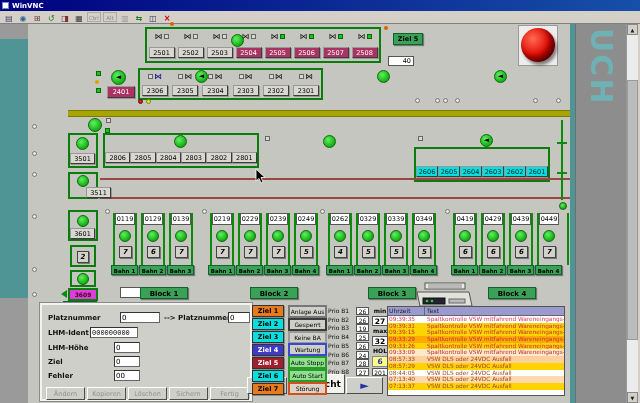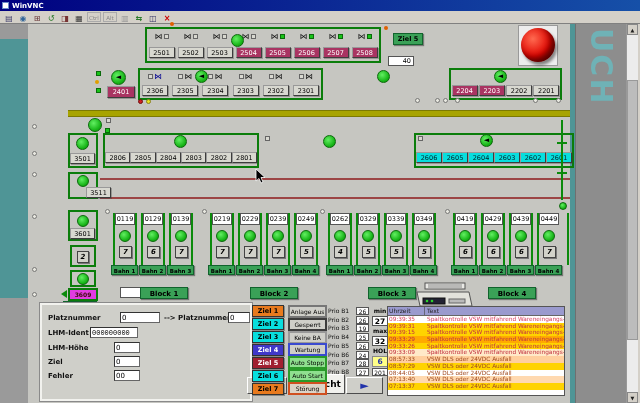--- a/index.html
+++ b/index.html
@@ -203,28 +203,20 @@
               <div class="bowtie" style="color: rgb(17, 17, 17);">⋈</div>
             </div>
             <div class="st-lbl">2301</div>
           </div>
         </div>
     </div>
     <div class="gcirc c13 acirc abs" style="left:167px;top:46px;">◄</div>
 
     <div class="gcirc c13 abs" style="left:349px;top:46px;"></div>
 
-    <div class="gbox" style="left:421px;top:44px;width:113px;height:32px;">
-      <div id="row2-groupC" style="display:flex;height:100%;width:100%;align-items:flex-end;justify-content:space-around;padding-bottom:2px;">
-          <div class="st-lbl st-mag">2204</div>
-          <div class="st-lbl st-mag">2203</div>
-          <div class="st-lbl">2202</div>
-          <div class="st-lbl">2201</div>
-        </div>
-    </div>
     <div class="gcirc c13 acirc abs" style="left:466px;top:46px;">◄</div>
 
     <div class="dot" style="left:110px;top:75px;width:5px;height:5px;background:#d02020;border:1px solid #701010;"></div>
     <div class="dot" style="left:118px;top:75px;width:5px;height:5px;background:#e8e020;border:1px solid #888020;"></div>
 
     <div class="olive" style="left:40px;top:86px;width:502px;height:7px;"></div>
 
     <div class="gcirc abs" style="left:60px;top:94px;width:14px;height:14px;"></div>
     <div class="sq abs" style="left:78px;top:94px;"></div>
     <div class="sq sq-g abs" style="left:77px;top:104px;"></div>
@@ -241,21 +233,21 @@
           <div class="st-lbl">2803</div>
           <div class="st-lbl">2802</div>
           <div class="st-lbl">2801</div>
         </div>
     </div>
     <div class="gcirc c13 abs" style="left:146px;top:111px;"></div>
 
     <div class="sq abs" style="left:237px;top:112px;"></div>
     <div class="gcirc c13 abs" style="left:295px;top:111px;"></div>
 
-    <div class="gbox" style="left:386px;top:109px;width:160px;height:35px;">
+    <div class="gbox" style="left:386px;top:123px;width:136px;height:35px;">
       <div id="row3-groupF" style="display:flex;height:100%;width:100%;align-items:flex-end;justify-content:space-around;padding-bottom:3px;">
           <div class="st-lbl st-cyan">2606</div>
           <div class="st-lbl st-cyan">2605</div>
           <div class="st-lbl st-cyan">2604</div>
           <div class="st-lbl st-cyan">2603</div>
           <div class="st-lbl st-cyan">2602</div>
           <div class="st-lbl st-cyan">2601</div>
         </div>
     </div>
     <div class="sq abs" style="left:390px;top:112px;"></div>
@@ -401,20 +393,27 @@
       <div class="formlbl" style="left:122px;top:9px;">--&gt; Platznummer</div>
       <input class="inp" style="left: 186px; top: 7px; width: 22px;" readonly="" value="0">
       <div class="formlbl" style="left:6px;top:24px;">LHM-Ident</div>
       <input class="inp" style="left: 48px; top: 22px; width: 48px; font-family: Liberation Mono, monospace;" readonly="" value="000000000">
       <div class="formlbl" style="left:6px;top:39px;">LHM-Höhe</div>
       <input class="inp" style="left: 72px; top: 37px; width: 26px;" readonly="" value="0">
       <div class="formlbl" style="left:6px;top:53px;">Ziel</div>
       <input class="inp" style="left: 72px; top: 51px; width: 26px;" readonly="" value="0">
       <div class="formlbl" style="left:6px;top:67px;">Fehler</div>
       <input class="inp" style="left: 72px; top: 65px; width: 26px;" readonly="" value="00">
+      <div id="form-actions" style="position:absolute;left:4px;top:82px;display:flex;gap:2px;">
+          <div class="raised" style="width: 39px; height: 13px; font-size: 6.5px; line-height: 12px; text-align: center; color: rgb(143, 143, 143);">Ändern</div>
+          <div class="raised" style="width: 39px; height: 13px; font-size: 6.5px; line-height: 12px; text-align: center; color: rgb(143, 143, 143);">Kopieren</div>
+          <div class="raised" style="width: 39px; height: 13px; font-size: 6.5px; line-height: 12px; text-align: center; color: rgb(143, 143, 143);">Löschen</div>
+          <div class="raised" style="width: 39px; height: 13px; font-size: 6.5px; line-height: 12px; text-align: center; color: rgb(143, 143, 143);">Sichern</div>
+          <div class="raised" style="width: 39px; height: 13px; font-size: 6.5px; line-height: 12px; text-align: center; color: rgb(143, 143, 143);">Fertig</div>
+        </div>
     </div>
 
     <div id="ziel-col"></div>
 
     <div class="raised arrowbtn" style="left:219px;top:353px;width:40px;height:17px;">◄</div>
     <div class="abs raised" style="left:260px;top:350px;width:57px;height:20px;background:#f2f2ee;font-size:9px;font-weight:bold;text-align:center;line-height:18px;color:#000;">Übersicht</div>
     <div class="raised arrowbtn" style="left:318px;top:353px;width:37px;height:17px;">►</div>
 
     <div id="mode-col"></div>
     <div id="prio-col"></div>

